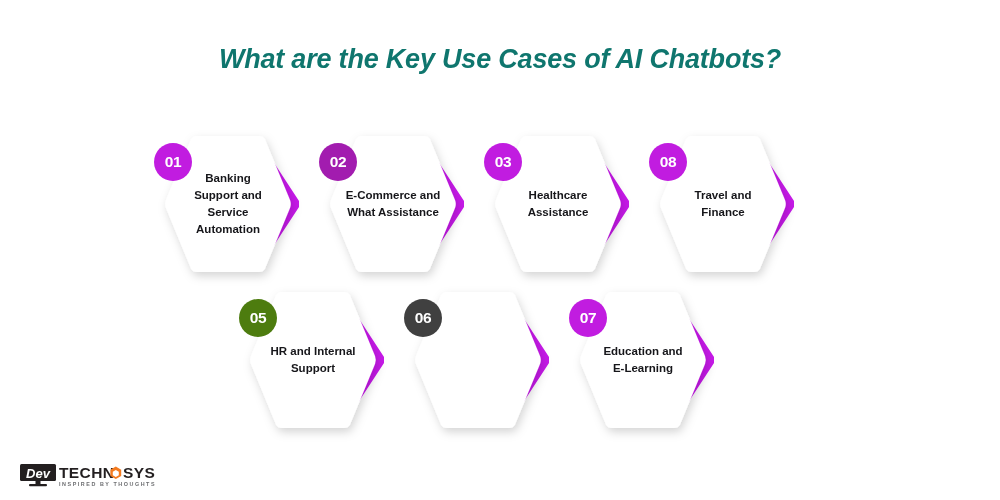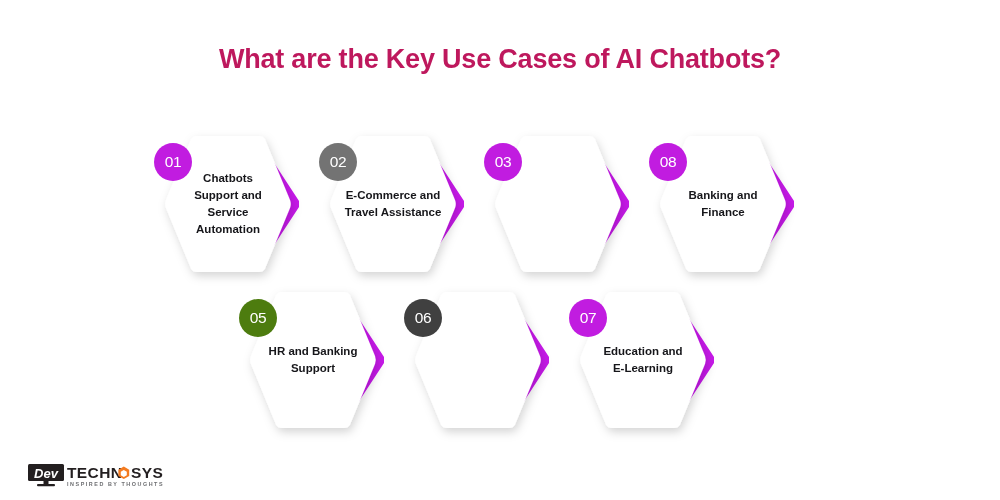--- a/index.html
+++ b/index.html
@@ -22,23 +22,24 @@
 
   
   .title {
     position: absolute;
     top: 44px;
     left: 0;
     width: 1000px;
     text-align: center;
     font-size: 27px;
     font-weight: bold;
-    color: #be185d;
+    color: #0f766e;
     letter-spacing: -0.2px;
     white-space: nowrap;
+    font-style: italic;
   }
 
   
   .stage {
     position: absolute;
     top: 0;
     left: 0;
     width: 1000px;
     height: 500px;
   }
@@ -109,28 +110,28 @@
     left: -9px;
     top: 10px;
     width: 38px;
     height: 38px;
     border-radius: 50%;
     display: flex;
     align-items: center;
     justify-content: center;
     color: #ffffff;
     font-size: 15.5px;
-    font-weight: normal;
+    font-weight: bold;
     letter-spacing: -0.3px;
   }
 
   
   .logo {
     position: absolute;
-    left: 28px;
+    left: 20px;
     top: 462px;
     width: 140px;
     height: 30px;
   }
   .logo svg { display: block; }
 </style>
 </head>
 <body style="background: rgb(255, 255, 255);">
 
 <div id="infographic">
@@ -149,21 +150,21 @@
             <defs>
               <filter id="shg0" x="-30%" y="-30%" width="170%" height="170%">
                 <feDropShadow dx="2" dy="4" stdDeviation="5" flood-color="#000000" flood-opacity="0.17"></feDropShadow>
               </filter>
             </defs>
             <path d="M34 3 L96 3 Q100 3 102 6.5 L127 67 Q128.5 71 127 75 L102 135.5 Q100 139 96 139 L34 139 Q30 139 28 135.5 L3 75 Q1.5 71 3 67 L28 6.5 Q30 3 34 3 Z" fill="#ffffff" filter="url(#shg0)"></path>
           </svg>
         </div>
         <div class="hex-label">
           <div>
-            <span>Chatbots</span>
+            <span>Banking</span>
             <span>Support and</span>
             <span>Service</span>
             <span>Automation</span>
           </div>
         </div>
         <div class="badge" style="background:#c11ce0">01</div>
       </div>
       <div class="card" style="left: 328px; top: 133px;">
         <div class="chevron">
           <svg viewBox="0 0 62 118">
@@ -176,62 +177,68 @@
               <filter id="shg1" x="-30%" y="-30%" width="170%" height="170%">
                 <feDropShadow dx="2" dy="4" stdDeviation="5" flood-color="#000000" flood-opacity="0.17"></feDropShadow>
               </filter>
             </defs>
             <path d="M34 3 L96 3 Q100 3 102 6.5 L127 67 Q128.5 71 127 75 L102 135.5 Q100 139 96 139 L34 139 Q30 139 28 135.5 L3 75 Q1.5 71 3 67 L28 6.5 Q30 3 34 3 Z" fill="#ffffff" filter="url(#shg1)"></path>
           </svg>
         </div>
         <div class="hex-label">
           <div>
             <span>E-Commerce and</span>
-            <span>Travel Assistance</span>
-          </div>
-        </div>
-        <div class="badge" style="background:#737373">02</div>
+            <span>What Assistance</span>
+          </div>
+        </div>
+        <div class="badge" style="background:#a21caf">02</div>
       </div>
       <div class="card" style="left: 493px; top: 133px;">
         <div class="chevron">
           <svg viewBox="0 0 62 118">
             <path d="M4 4 L40 56 L40 62 L4 114 L24 114 L58 62 L58 56 L24 4 Z" fill="#c619e8"></path>
           </svg>
         </div>
         <div class="hex">
           <svg viewBox="0 0 130 142">
             <defs>
               <filter id="shg2" x="-30%" y="-30%" width="170%" height="170%">
                 <feDropShadow dx="2" dy="4" stdDeviation="5" flood-color="#000000" flood-opacity="0.17"></feDropShadow>
               </filter>
             </defs>
             <path d="M34 3 L96 3 Q100 3 102 6.5 L127 67 Q128.5 71 127 75 L102 135.5 Q100 139 96 139 L34 139 Q30 139 28 135.5 L3 75 Q1.5 71 3 67 L28 6.5 Q30 3 34 3 Z" fill="#ffffff" filter="url(#shg2)"></path>
           </svg>
         </div>
+        <div class="hex-label">
+          <div>
+            <span>Healthcare</span>
+            <span>Assistance</span>
+          </div>
+        </div>
         <div class="badge" style="background:#c11ce0">03</div>
       </div>
       <div class="card" style="left: 658px; top: 133px;">
         <div class="chevron">
           <svg viewBox="0 0 62 118">
             <path d="M4 4 L40 56 L40 62 L4 114 L24 114 L58 62 L58 56 L24 4 Z" fill="#c619e8"></path>
           </svg>
         </div>
         <div class="hex">
           <svg viewBox="0 0 130 142">
             <defs>
               <filter id="shg3" x="-30%" y="-30%" width="170%" height="170%">
                 <feDropShadow dx="2" dy="4" stdDeviation="5" flood-color="#000000" flood-opacity="0.17"></feDropShadow>
               </filter>
             </defs>
             <path d="M34 3 L96 3 Q100 3 102 6.5 L127 67 Q128.5 71 127 75 L102 135.5 Q100 139 96 139 L34 139 Q30 139 28 135.5 L3 75 Q1.5 71 3 67 L28 6.5 Q30 3 34 3 Z" fill="#ffffff" filter="url(#shg3)"></path>
           </svg>
         </div>
         <div class="hex-label">
           <div>
-            <span>Banking and</span>
+            <span>Travel and</span>
             <span>Finance</span>
           </div>
         </div>
         <div class="badge" style="background:#c11ce0">08</div>
       </div>
       <div class="card" style="left: 248px; top: 289px;">
         <div class="chevron">
           <svg viewBox="0 0 62 118">
             <path d="M4 4 L40 56 L40 62 L4 114 L24 114 L58 62 L58 56 L24 4 Z" fill="#c619e8"></path>
           </svg>
@@ -241,21 +248,21 @@
             <defs>
               <filter id="shg4" x="-30%" y="-30%" width="170%" height="170%">
                 <feDropShadow dx="2" dy="4" stdDeviation="5" flood-color="#000000" flood-opacity="0.17"></feDropShadow>
               </filter>
             </defs>
             <path d="M34 3 L96 3 Q100 3 102 6.5 L127 67 Q128.5 71 127 75 L102 135.5 Q100 139 96 139 L34 139 Q30 139 28 135.5 L3 75 Q1.5 71 3 67 L28 6.5 Q30 3 34 3 Z" fill="#ffffff" filter="url(#shg4)"></path>
           </svg>
         </div>
         <div class="hex-label">
           <div>
-            <span>HR and Banking</span>
+            <span>HR and Internal</span>
             <span>Support</span>
           </div>
         </div>
         <div class="badge" style="background:#4d7c0f">05</div>
       </div>
       <div class="card" style="left: 413px; top: 289px;">
         <div class="chevron">
           <svg viewBox="0 0 62 118">
             <path d="M4 4 L40 56 L40 62 L4 114 L24 114 L58 62 L58 56 L24 4 Z" fill="#c619e8"></path>
           </svg>

